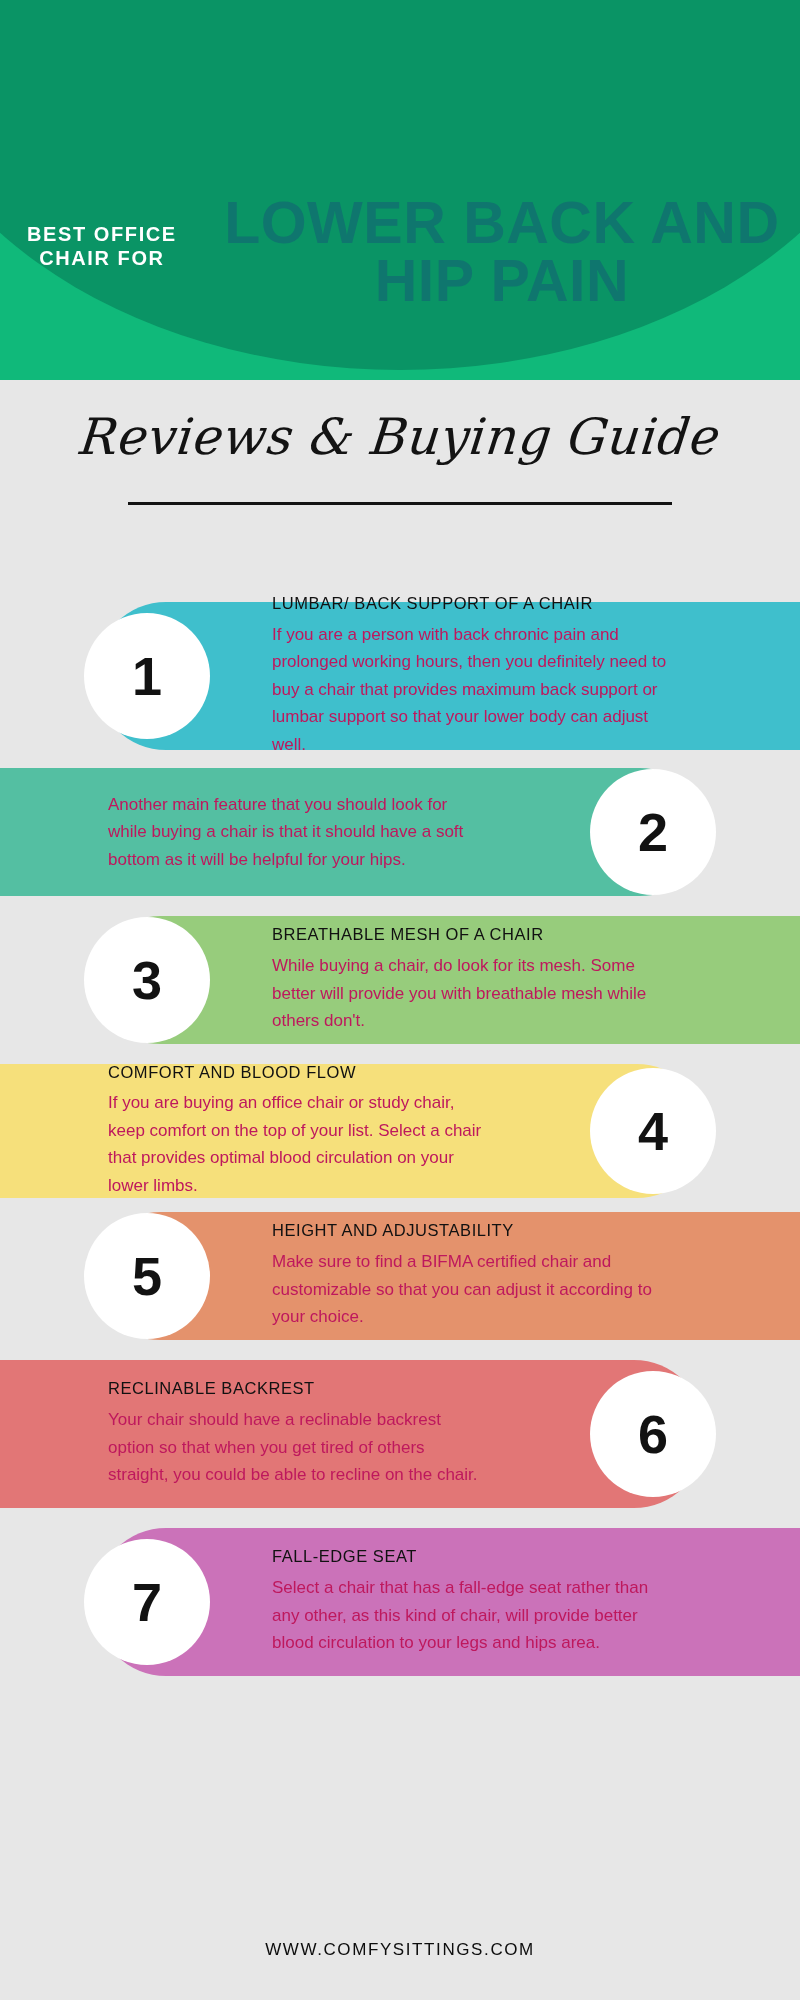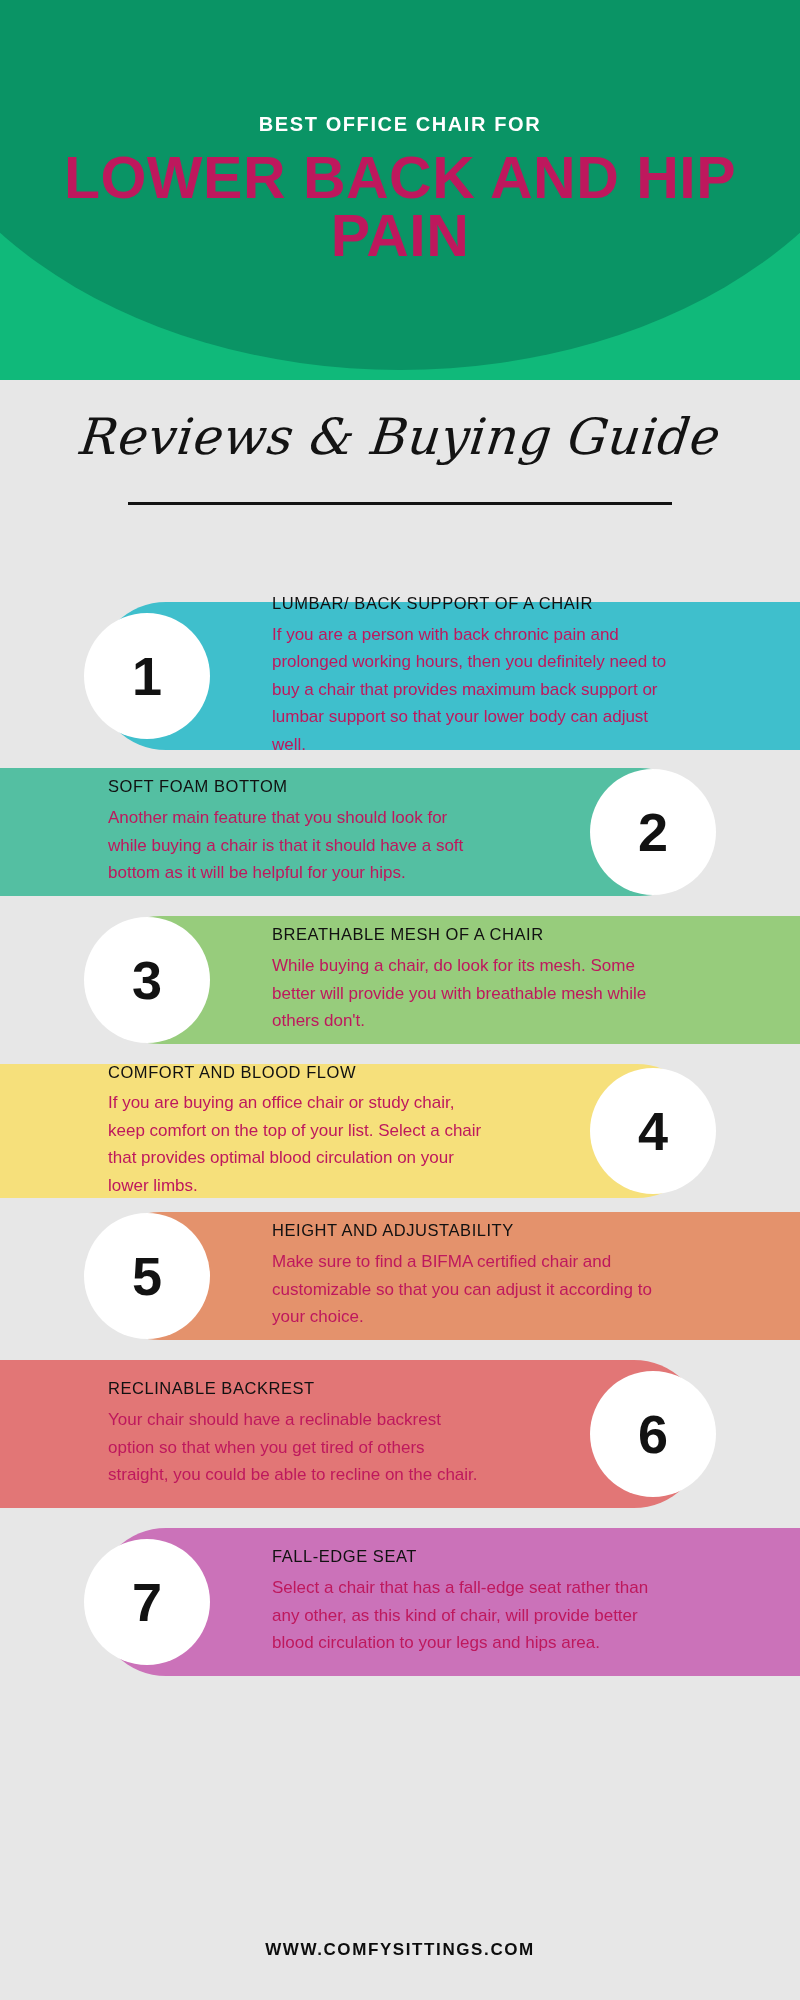--- a/index.html
+++ b/index.html
@@ -42,35 +42,35 @@
     height: 730px;
     background: #0a9465;
     border-radius: 50% / 50%;
   }
   .header-inner {
     position: absolute;
     top: 0; left: 0;
     width: 800px;
     height: 380px;
     display: flex;
-    flex-direction: column;
+    flex-direction: row;
     align-items: center;
     justify-content: flex-start;
     padding-top: 112px;
   }
   .kicker {
     color: #ffffff;
     font-weight: bold;
     font-size: 20px;
     letter-spacing: 1.6px;
     text-align: center;
     line-height: 1.2;
   }
   .headline {
-    color: #be185d;
+    color: #0f766e;
     font-weight: bold;
     font-size: 59px;
     letter-spacing: 0.5px;
     line-height: 0.98;
     text-align: center;
     margin-top: 14px;
     max-width: 740px;
     text-transform: uppercase;
   }
 
@@ -162,21 +162,21 @@
   }
   .card-right .card-text { max-width: 378px; }
 
   
   .footer {
     position: absolute;
     left: 0;
     top: 1940px;
     width: 800px;
     text-align: center;
-    font-weight: bold;
+    font-weight: normal;
     font-size: 17px;
     letter-spacing: 1.6px;
     color: #0d0d0d;
   }
 </style>
 </head>
 <body>
 
 <div id="page">
 
@@ -204,21 +204,20 @@
           <div class="card-title">LUMBAR/ BACK SUPPORT OF A CHAIR</div>
           <div class="card-text">If you are a person with back chronic pain and prolonged working hours, then you definitely need to buy a chair that provides maximum back support or lumbar support so that your lower body can adjust well.</div>
         </div>
       </div>
       <div class="card card-right" style="top: 768px; left: 0px; width: 800px; height: 128px;">
         <div class="band" style="background: rgb(84, 191, 162);"></div>
         <div class="numcircle">
           <span>2</span>
         </div>
         <div class="card-body">
-          <div class="card-title">SOFT FOAM BOTTOM</div>
           <div class="card-text">Another main feature that you should look for while buying a chair is that it should have a soft bottom as it will be helpful for your hips.</div>
         </div>
       </div>
       <div class="card card-left" style="top: 916px; left: 0px; width: 800px; height: 128px;">
         <div class="band" style="background: rgb(151, 204, 124);"></div>
         <div class="numcircle">
           <span>3</span>
         </div>
         <div class="card-body">
           <div class="card-title">BREATHABLE MESH OF A CHAIR</div>

